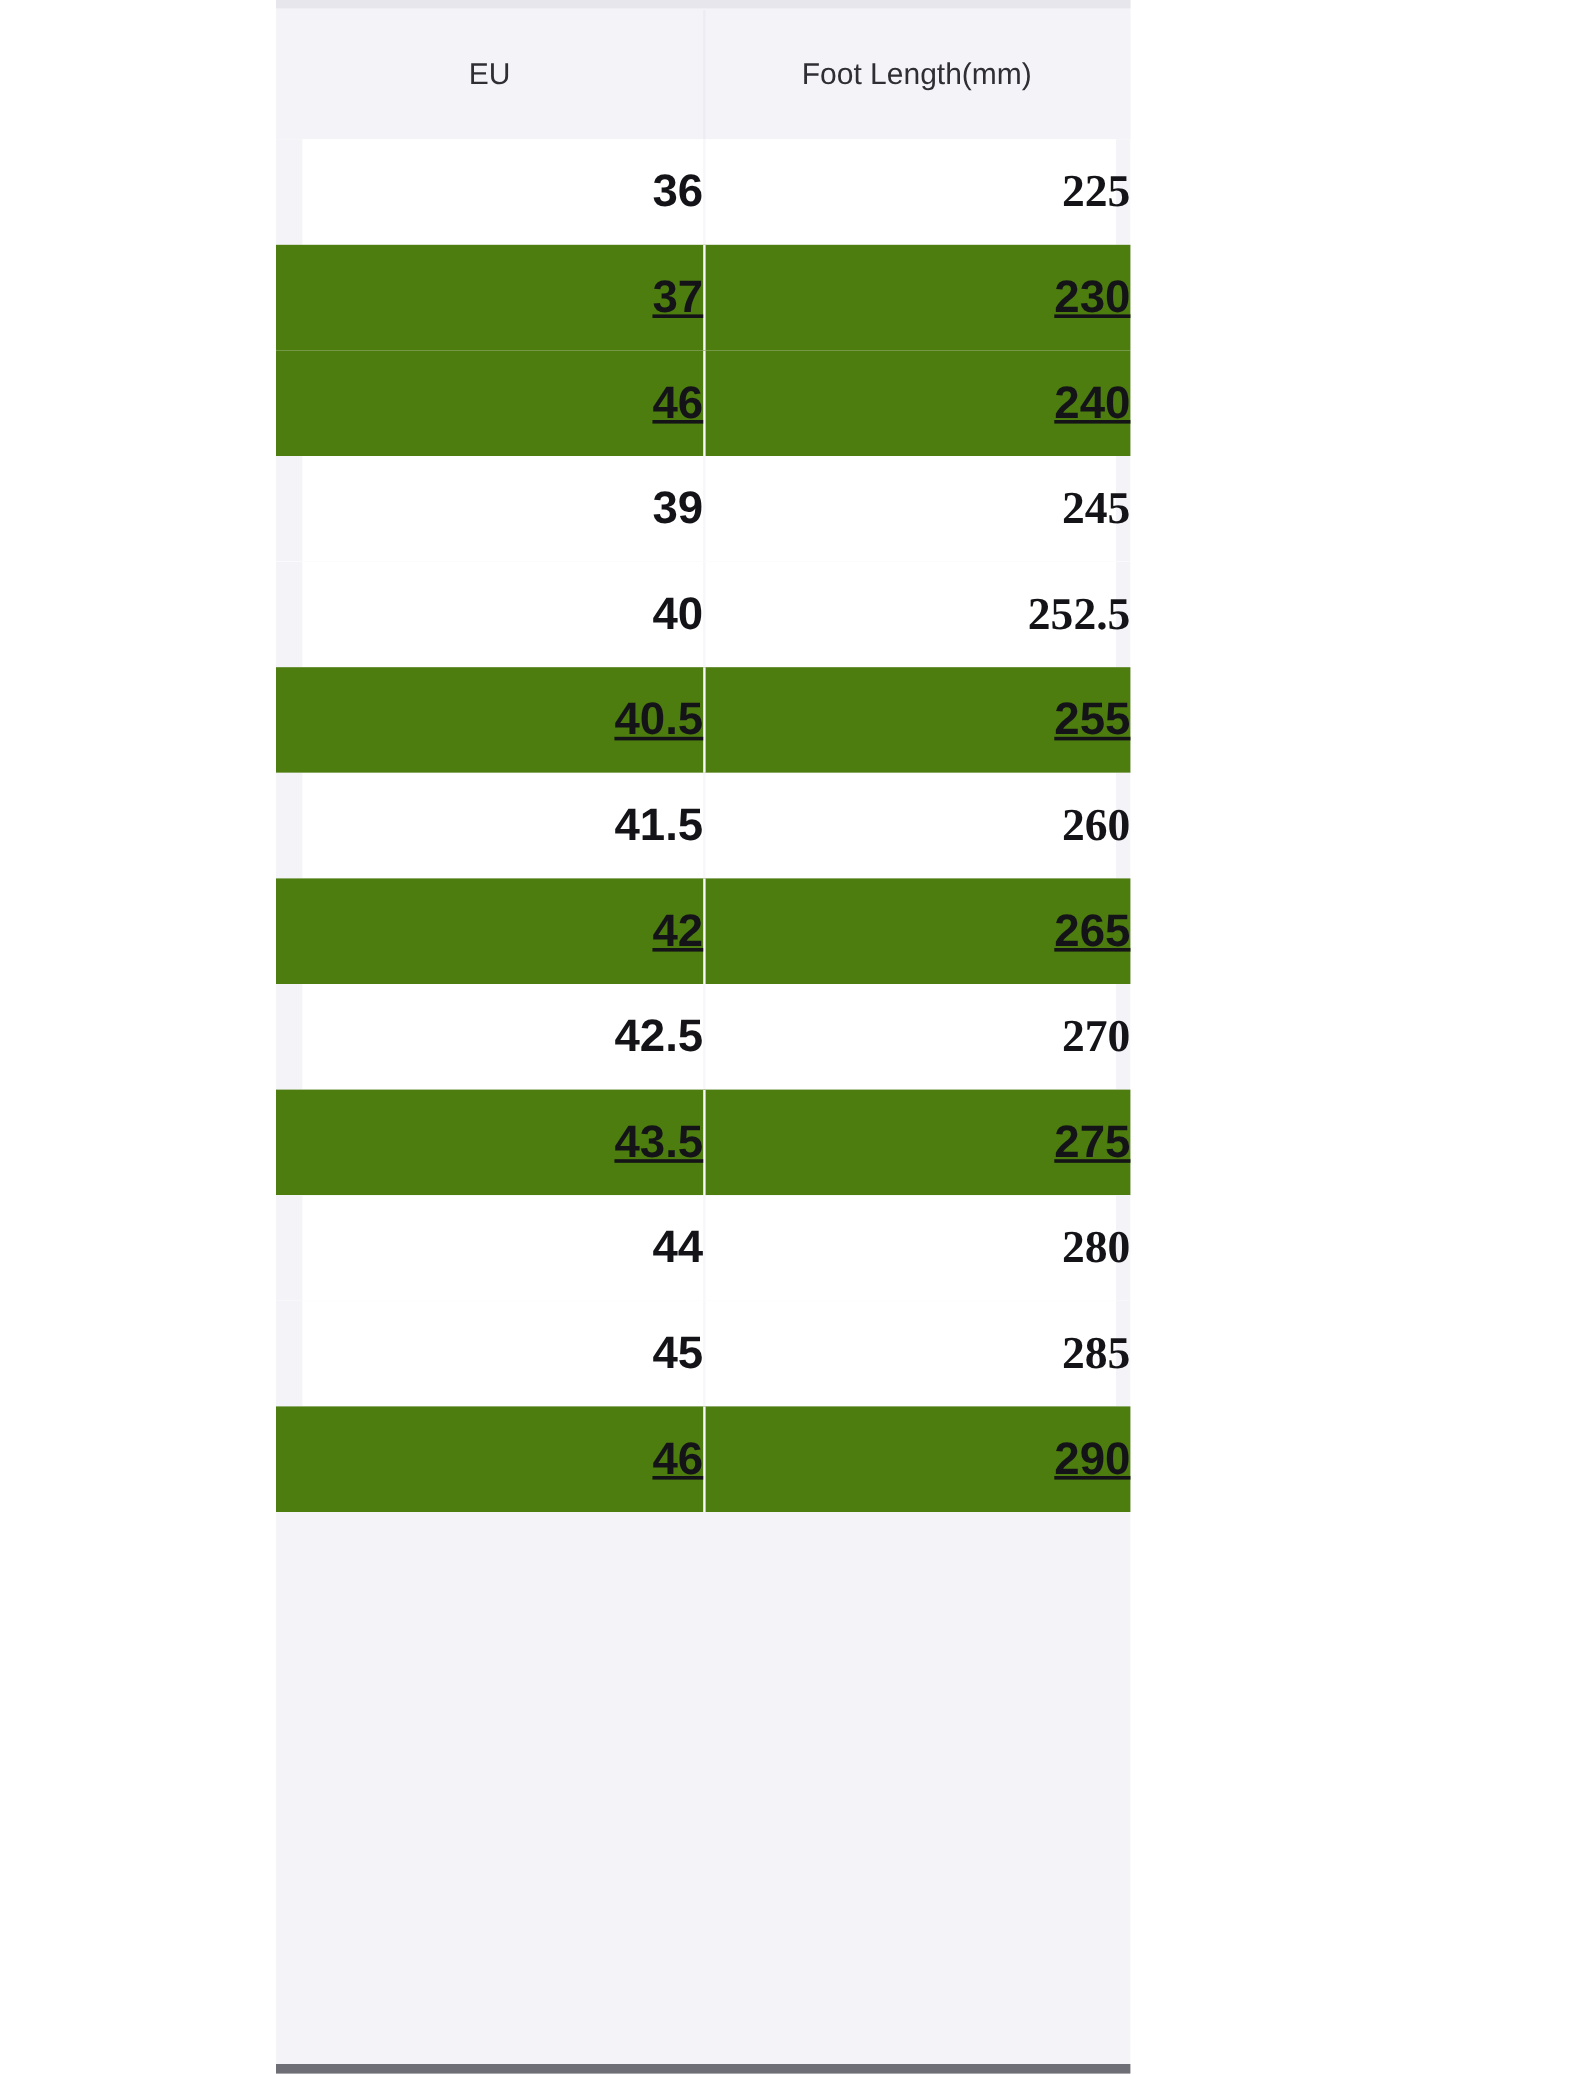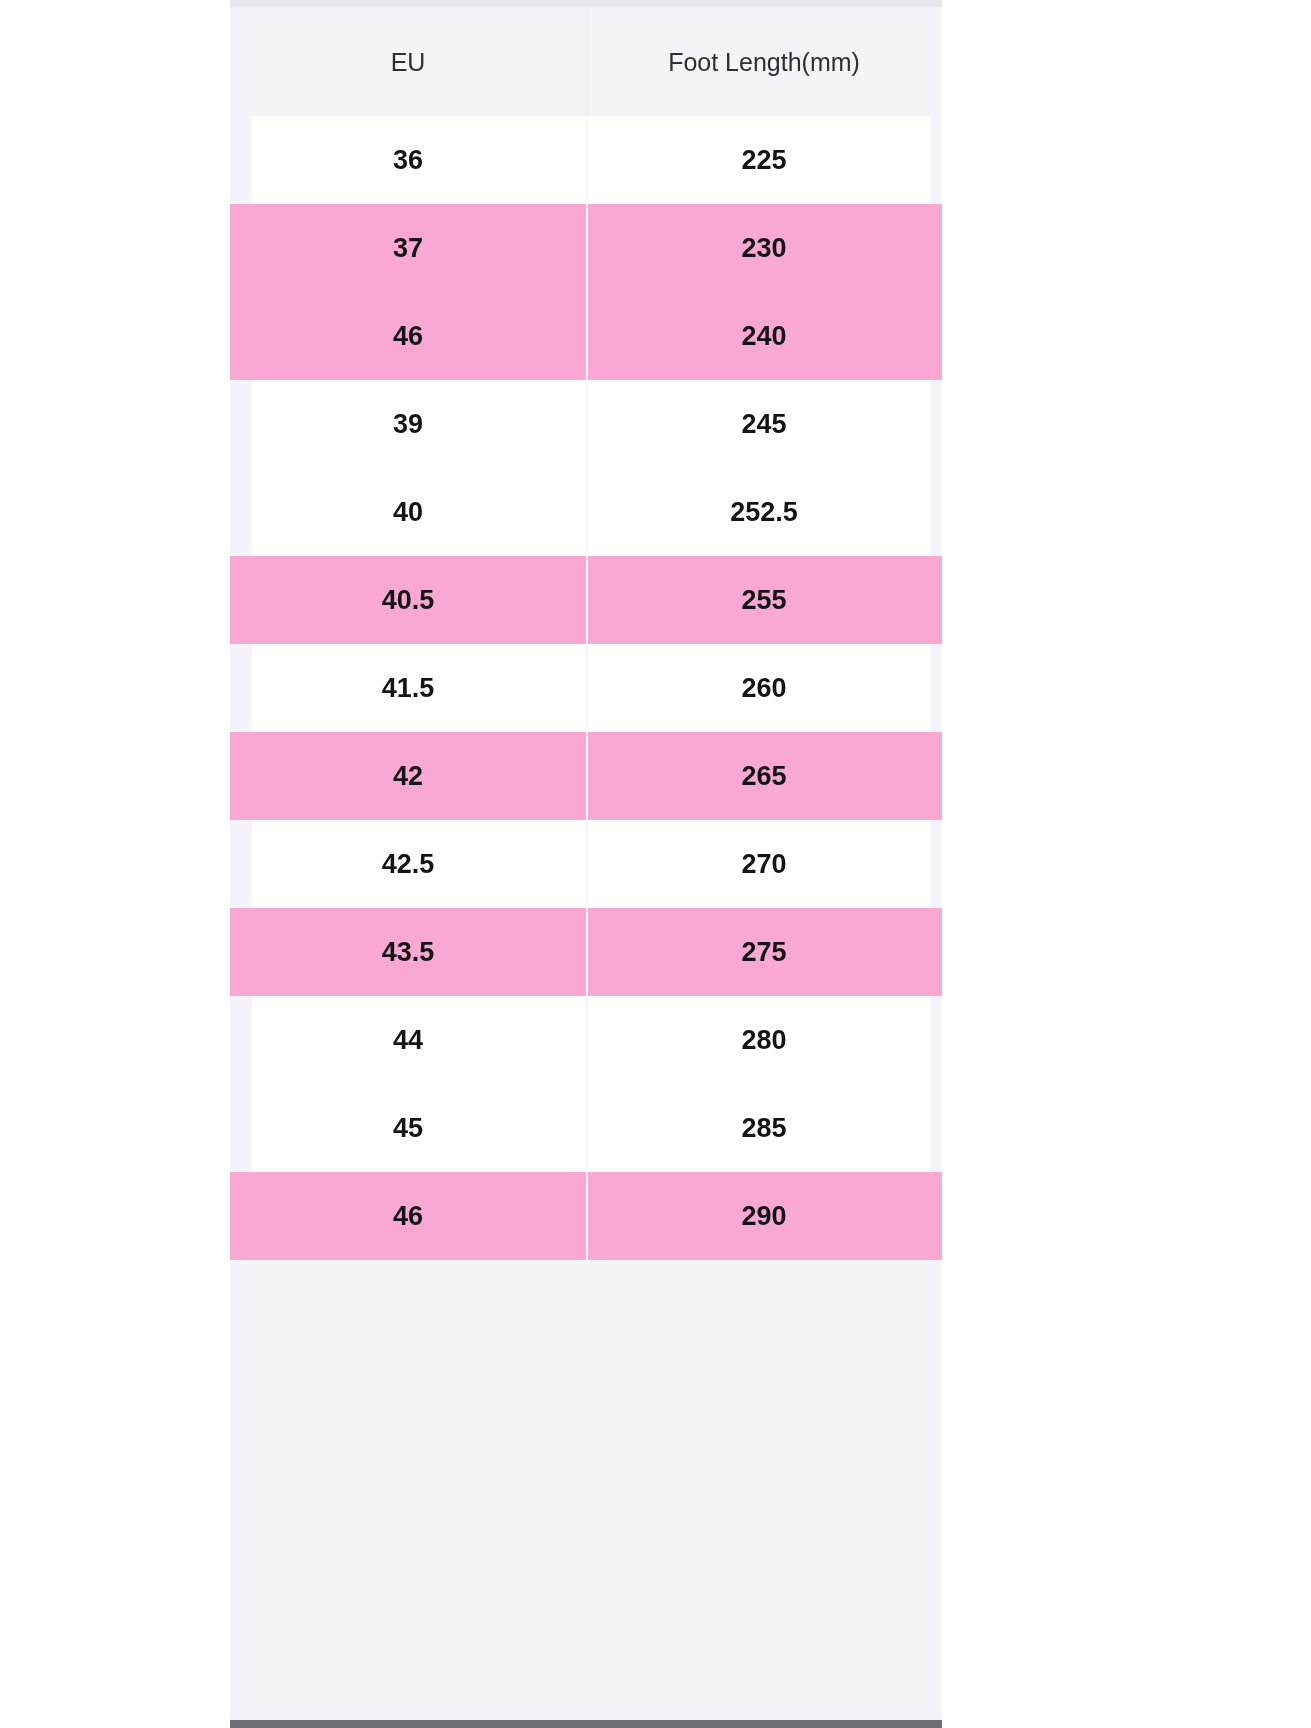--- a/index.html
+++ b/index.html
@@ -72,39 +72,40 @@
     letter-spacing: 0px;
     text-align: center;
     vertical-align: middle;
     padding: 0;
     border: none;
   }
 
   .size-table tbody td {
     height: 88px;
     padding: 0;
-    text-align: center;
+    text-align: right;
     vertical-align: middle;
-    font-size: 27px;
+    font-size: 38px;
     font-weight: 700;
     color: #141418;
     border: none;
     font-stretch: condensed;
   }
 
   
   .size-table tbody tr.odd  td { background: #ffffff; }
-  .size-table tbody tr.even td { background: #f9a8d4; }
+  .size-table tbody tr.even td { background: #4d7c0f; text-decoration: underline; }
 
   
   .size-table tbody tr.odd td.cell-eu {
     box-shadow: inset 22px 0 0 0 #f4f4f8;
   }
   .size-table tbody tr.odd td.cell-foot {
     box-shadow: inset -12px 0 0 0 #f4f4f8, inset 2px 0 0 0 #f7f7fa;
+    font-family: Liberation Serif, serif;
   }
 
   .size-table tbody tr.even td.cell-foot {
     box-shadow: inset 2px 0 0 0 #f7f7fa;
   }
 
   
   .size-table thead th.head-foot {
     box-shadow: inset 2px 0 0 0 #ececf2;
   }

